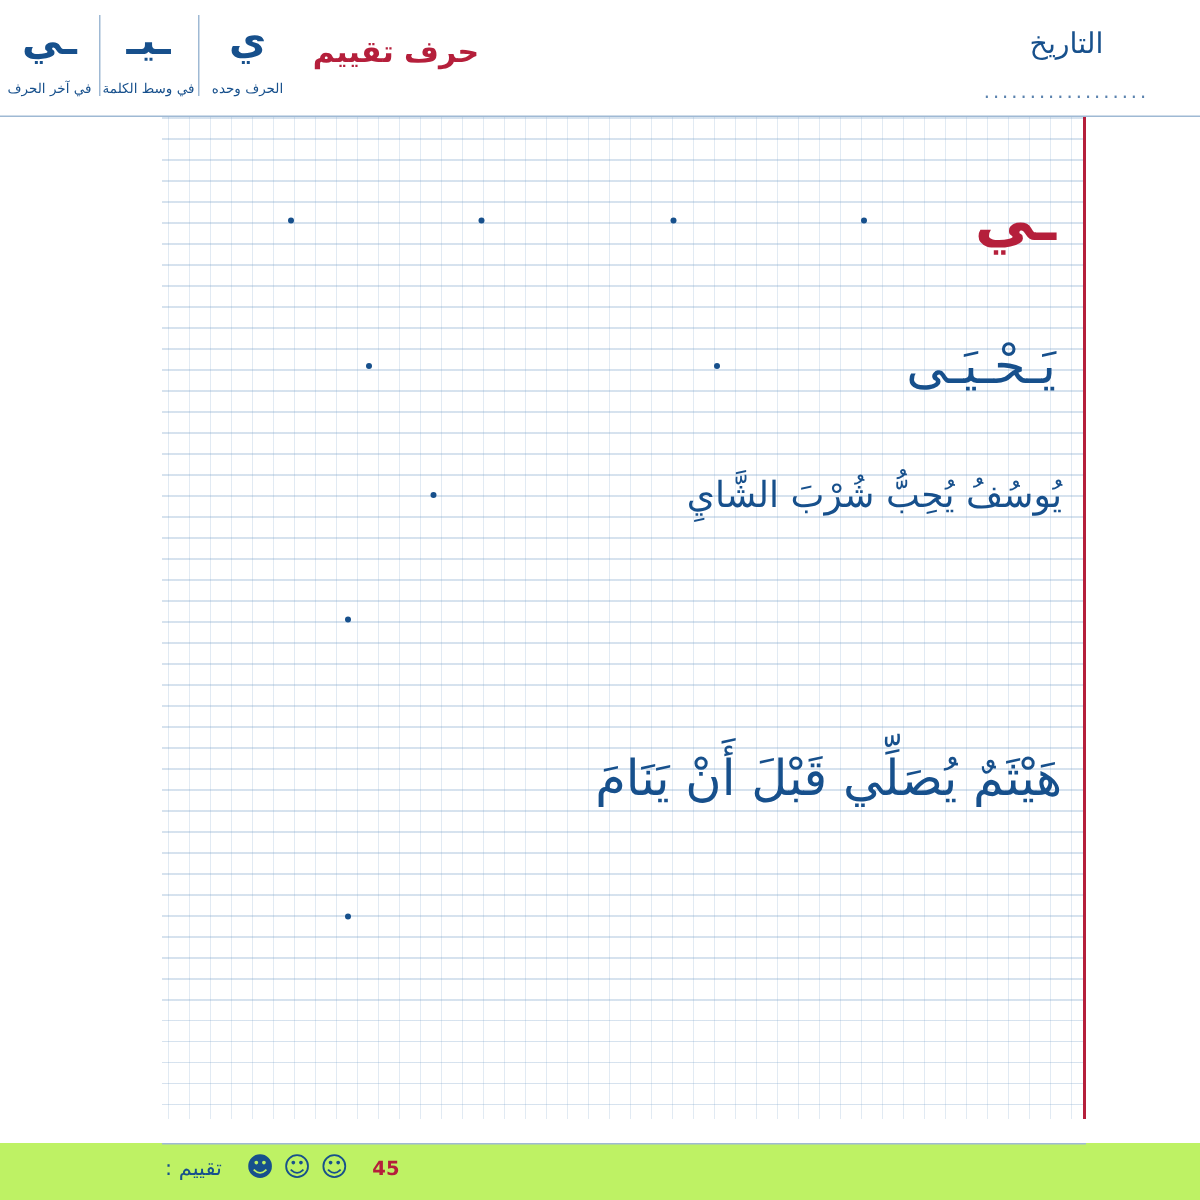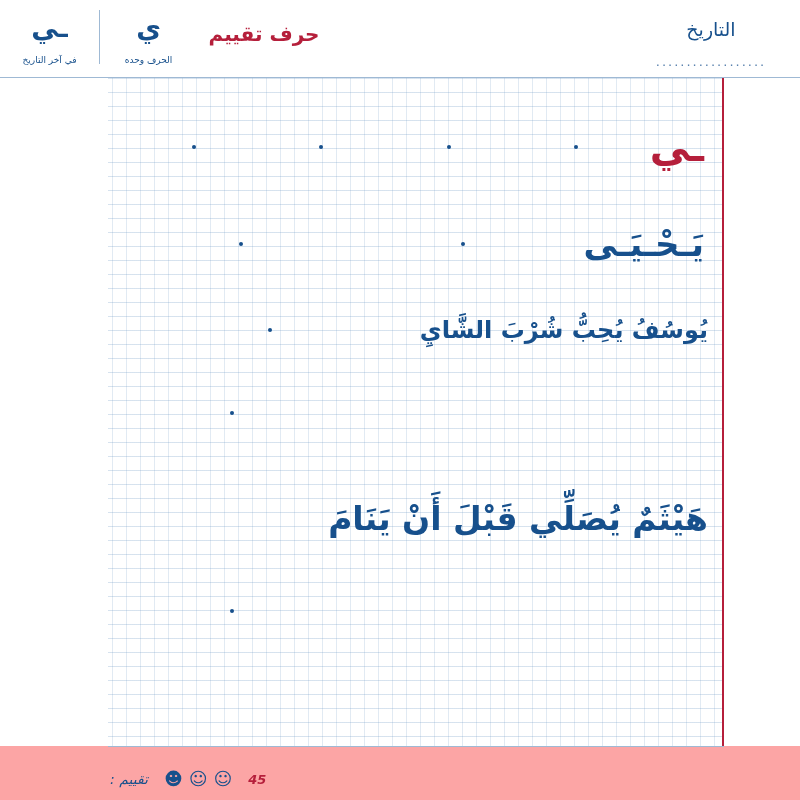--- a/index.html
+++ b/index.html
@@ -179,21 +179,21 @@
     direction: rtl;
   }
   .model {
     color: #b51f3b;
     font-weight: bold;
     white-space: nowrap;
     direction: rtl;
   }
   .trace {
     color: #17508c;
-    font-weight: bold;
+    font-weight: normal;
     white-space: nowrap;
     direction: rtl;
   }
   .dots {
     display: flex;
     flex-direction: row;
     align-items: center;
     flex: 1 1 auto;
     justify-content: space-around;
     padding: 0 10px 0 18px;
@@ -235,23 +235,22 @@
     padding-right: 480px;
     box-sizing: border-box;
   }
 
   
   .footer {
     position: absolute;
     left: 0;
     bottom: 0;
     width: 800px;
-    height: 54px;
-    background: #fca5a5;
-    font-style: italic;
+    height: 38px;
+    background: #bef264;
   }
   .footer-rule {
     position: absolute;
     left: 108px;
     right: 76px;
     top: 0;
     height: 1px;
     background: #9fb9d4;
   }
   .footer-inner {
@@ -305,24 +304,29 @@
 
       <div class="forms">
 
         <div class="form-col">
           <div class="form-sep" style="left:0;"></div>
           <div class="form-glyph">ي</div>
           <div class="form-caption">الحرف وحده</div>
         </div>
 
 
+        <div class="form-col">
+          <div class="form-sep" style="left:0;"></div>
+          <div class="form-glyph">ـيـ</div>
+          <div class="form-caption">في وسط الكلمة</div>
+        </div>
 
         <div class="form-col">
           <div class="form-glyph">ـي</div>
-          <div class="form-caption">في آخر التاريخ</div>
+          <div class="form-caption">في آخر الحرف</div>
         </div>
 
       </div>
     </div>
     <div class="header-rule"></div>
   </div>
 
   <div class="sheet">
     <div class="sheet-left-pad"></div>
     <div class="sheet-right-pad"></div>

